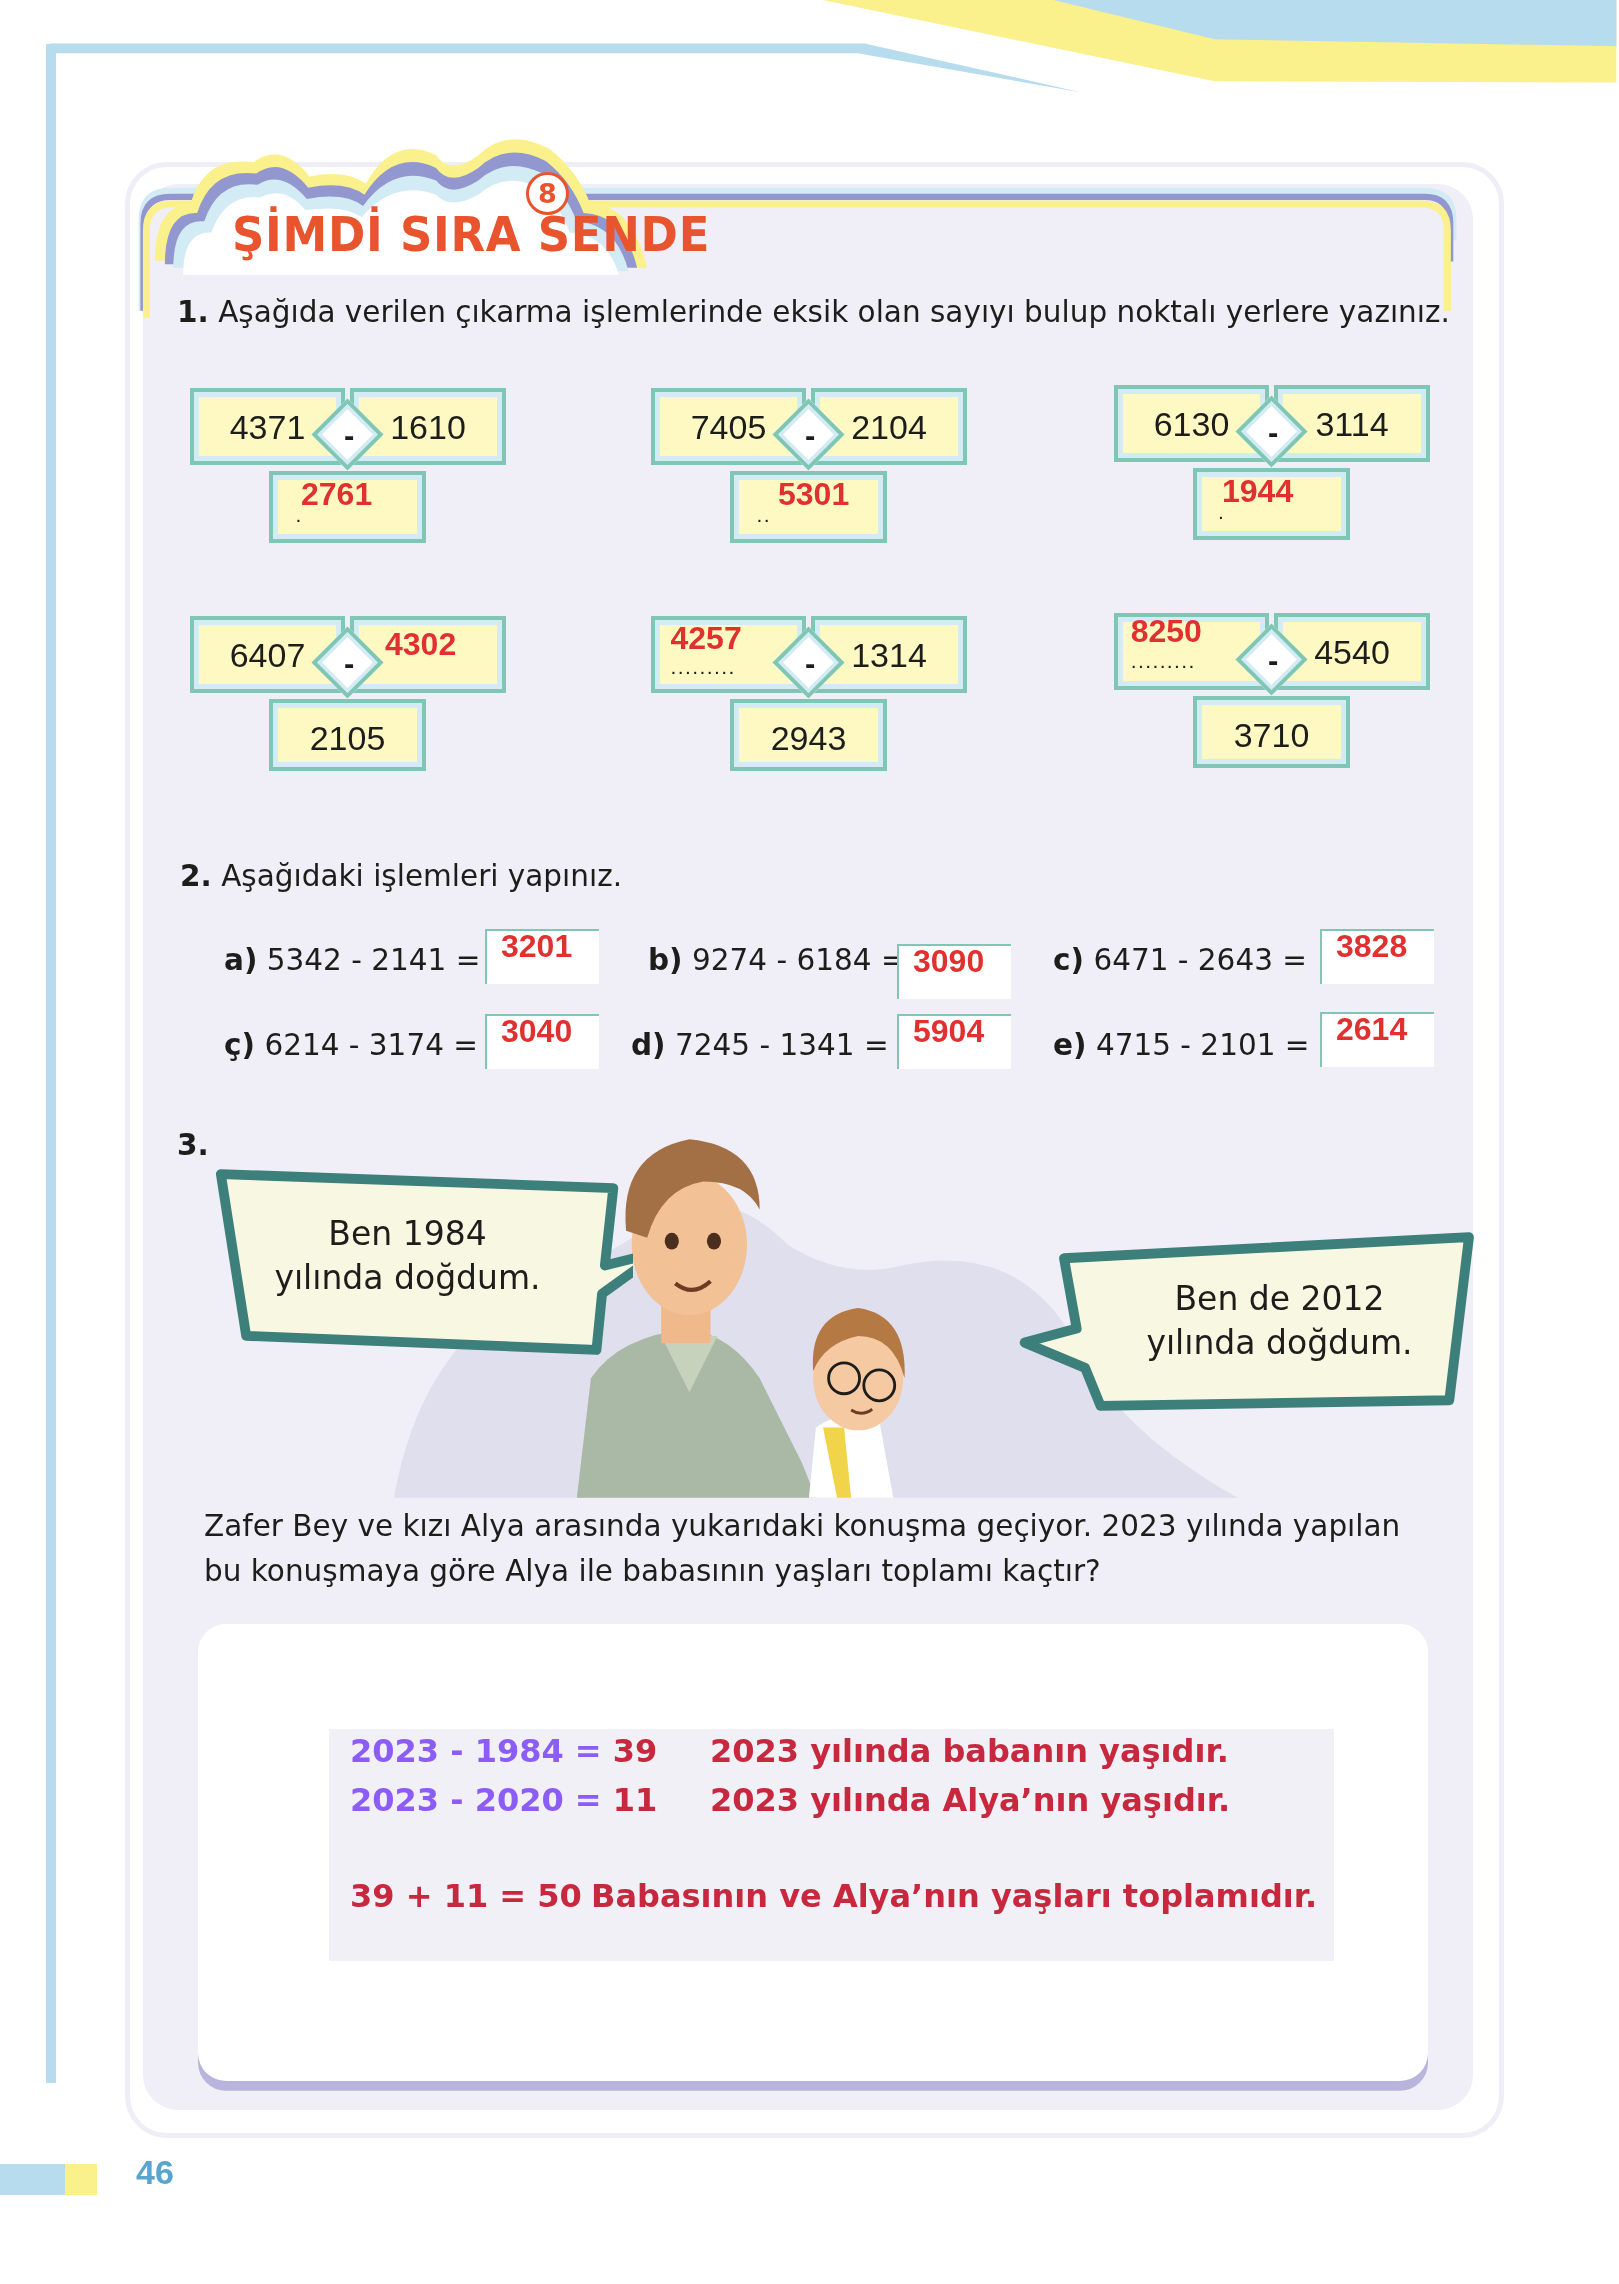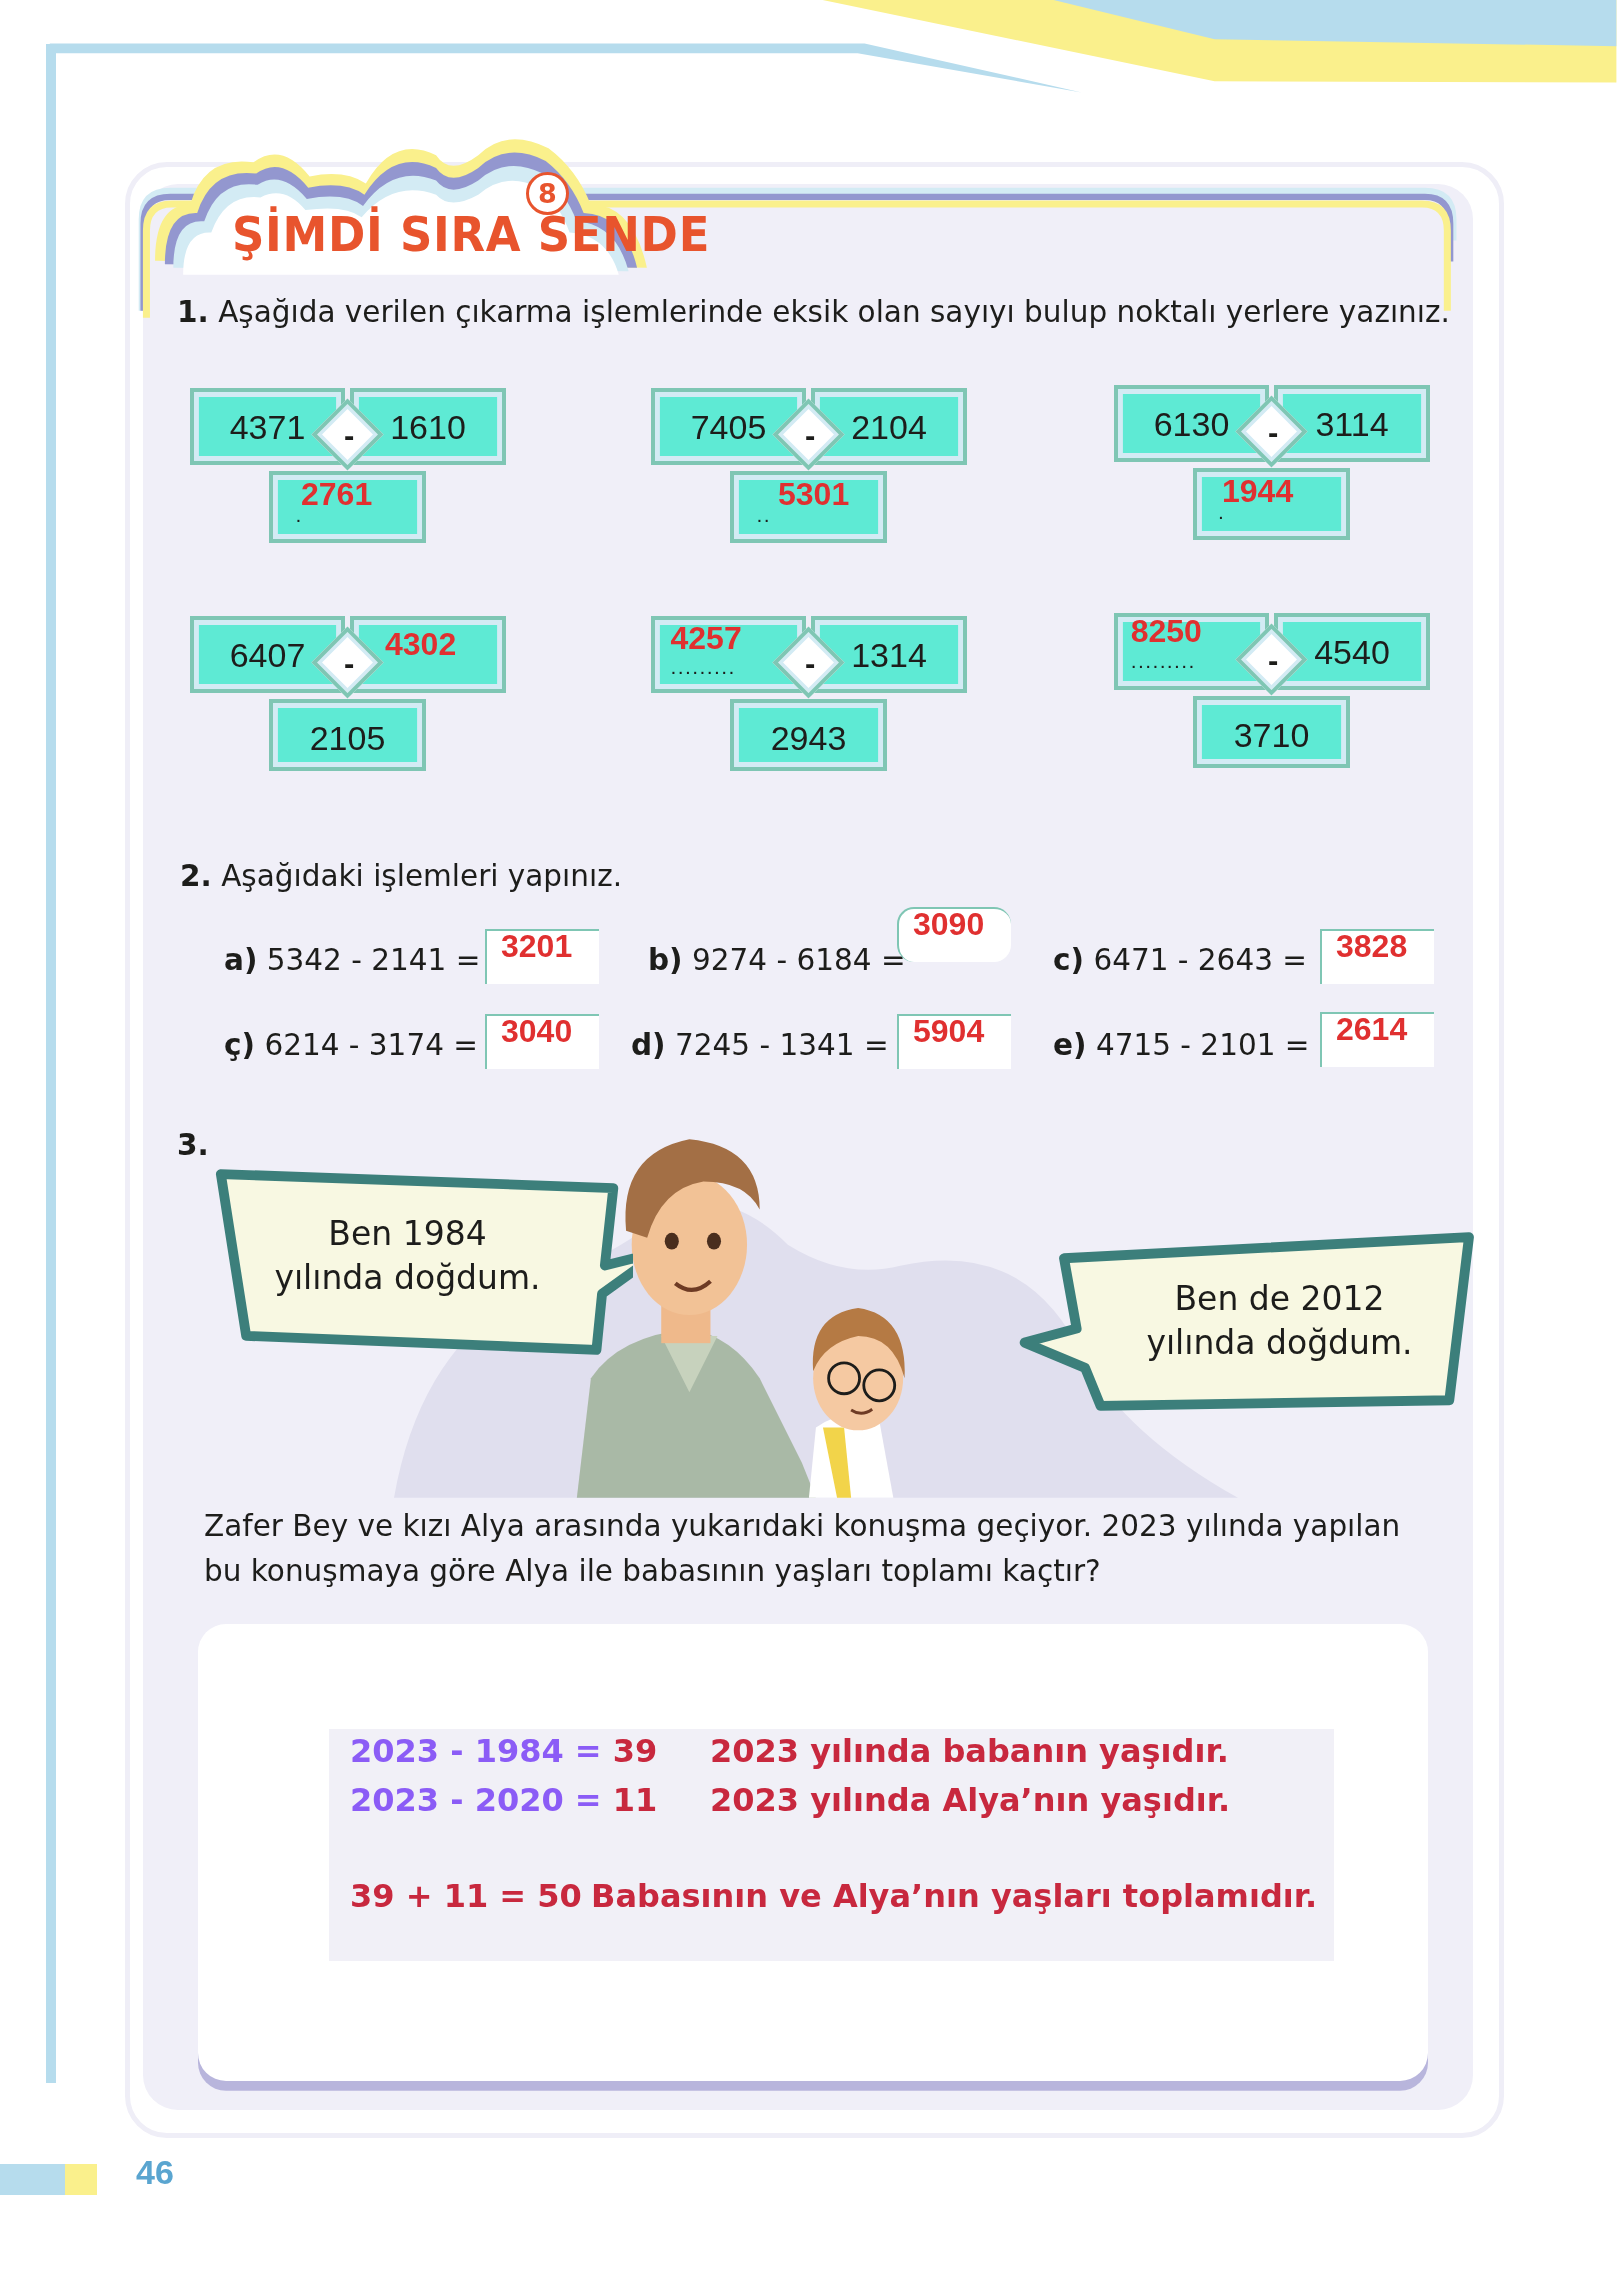--- a/index.html
+++ b/index.html
@@ -35,21 +35,21 @@
     border:3.5px solid #e8542d; border-radius:50%; color:#e8542d; background:#ffffff;
     font-weight:bold; font-size:27px; line-height:37px; text-align:center;
   }
 
   .q-head { position:absolute; font-size:29.5px; color:#1d1d1b; white-space:nowrap; }
   .q-head b { font-weight:bold; }
 
   
   .puzzle { position:absolute; width:316px; height:190px; }
   .pbox {
-    position:absolute; background:#5eead4; border:4.9px solid #7fc6b4;
+    position:absolute; background:#fef9c3; border:4.9px solid #7fc6b4;
     box-shadow: inset 0 0 0 4.9px #d3ebf4; box-sizing:border-box;
     font-family:"Liberation Sans", sans-serif; font-size:34px; color:#1d1d1b;
   }
   .pbox.tl { left:0; top:0; width:155px; height:77px; }
   .pbox.tr { left:160px; top:0; width:156px; height:77px; }
   .pbox.bt { left:79px; top:83px; width:157px; height:72px; }
   .pbox .val { position:absolute; left:0; right:0; top:15.5px; text-align:center; }
   .pbox .ans { position:absolute; font-family:"Liberation Sans", sans-serif; font-weight:bold; color:#e03030; font-size:32px; }
   .pbox .dots { position:absolute; font-size:21px; color:#1d1d1b; letter-spacing:1.4px; }
   .diamond {
@@ -222,21 +222,21 @@
   <b>2.</b>
   <span>Aşağıdaki işlemleri yapınız.</span>
 </div>
 
 <div class="eq" style="left:224px; top:943px;"><b>a)</b> <span>5342 - 2141 =</span></div>
 <div class="ansbox" style="left:485px; top:929px;">
     <span class="ans-val">3201</span>
   </div>
 
 <div class="eq" style="left:631px; top:943px;margin-left:17px;"><b>b)</b> <span>9274 - 6184 =</span></div>
-<div class="ansbox" style="left:897px; top:907px;border-radius:17px;">
+<div class="ansbox" style="left:897px; top:944px;">
     <span class="ans-val">3090</span>
   </div>
 
 <div class="eq" style="left:1053px; top:943px;"><b>c)</b> <span>6471 - 2643 =</span></div>
 <div class="ansbox" style="left:1320px; top:929px;">
     <span class="ans-val">3828</span>
   </div>
 
 <div class="eq" style="left:224px; top:1028px;"><b>ç)</b> <span>6214 - 3174 =</span></div>
 <div class="ansbox" style="left:485px; top:1014px;">

